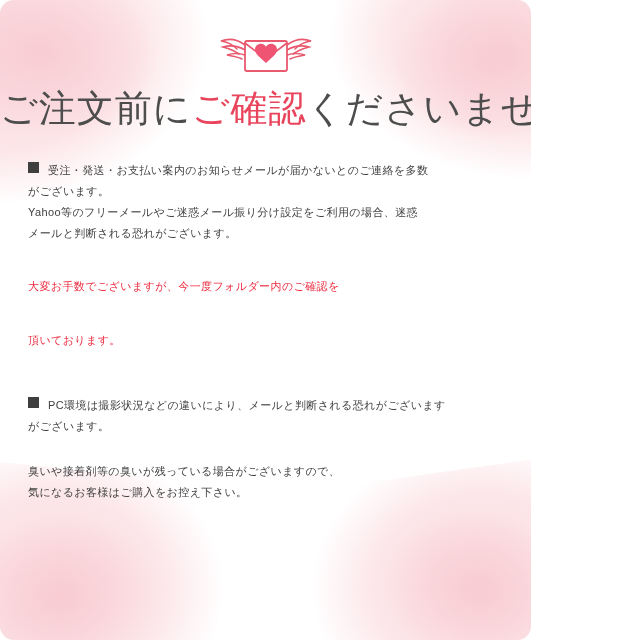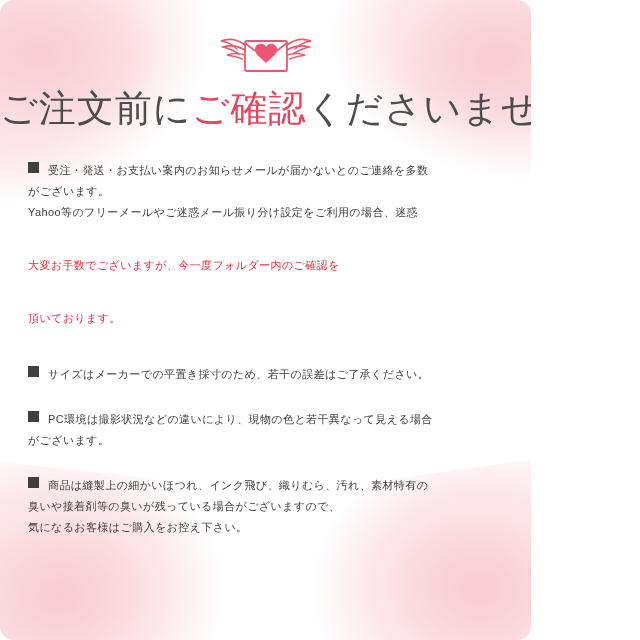--- a/index.html
+++ b/index.html
@@ -195,40 +195,37 @@
   <div class="heading">
     <span>ご注文前に</span><span class="accent">ご確認</span><span>くださいませ</span>
   </div>
 
   <div class="body-area">
 
     <div class="block">
       <div class="line"><span class="bullet"></span><span>受注・発送・お支払い案内のお知らせメールが届かないとのご連絡を多数</span></div>
       <div class="line"><span>がございます。</span></div>
       <div class="line"><span>Yahoo等のフリーメールやご迷惑メール振り分け設定をご利用の場合、迷惑</span></div>
+      <div class="line"><span>メールと判断される恐れがございます。</span></div>
       <div class="line red"><span>大変お手数でございますが、今一度フォルダー内のご確認を</span></div>
       <div class="line red"><span>頂いております。</span></div>
     </div>
 
     <div class="spacer-md"></div>
 
+
+    <div class="spacer-sm"></div>
+
     <div class="block">
-      <div class="line"><span class="bullet"></span><span>サイズはメーカーでの平置き採寸のため、若干の誤差はご了承ください。</span></div>
-    </div>
-
-    <div class="spacer-sm"></div>
-
-    <div class="block">
-      <div class="line"><span class="bullet"></span><span>PC環境は撮影状況などの違いにより、現物の色と若干異なって見える場合</span></div>
+      <div class="line"><span class="bullet"></span><span>PC環境は撮影状況などの違いにより、メールと判断される恐れがございます</span></div>
       <div class="line"><span>がございます。</span></div>
     </div>
 
     <div class="spacer-sm"></div>
 
     <div class="block">
-      <div class="line"><span class="bullet"></span><span>商品は縫製上の細かいほつれ、インク飛び、織りむら、汚れ、素材特有の</span></div>
       <div class="line"><span>臭いや接着剤等の臭いが残っている場合がございますので、</span></div>
       <div class="line"><span>気になるお客様はご購入をお控え下さい。</span></div>
     </div>
 
   </div>
 
 </div>
 
 </body></html>

